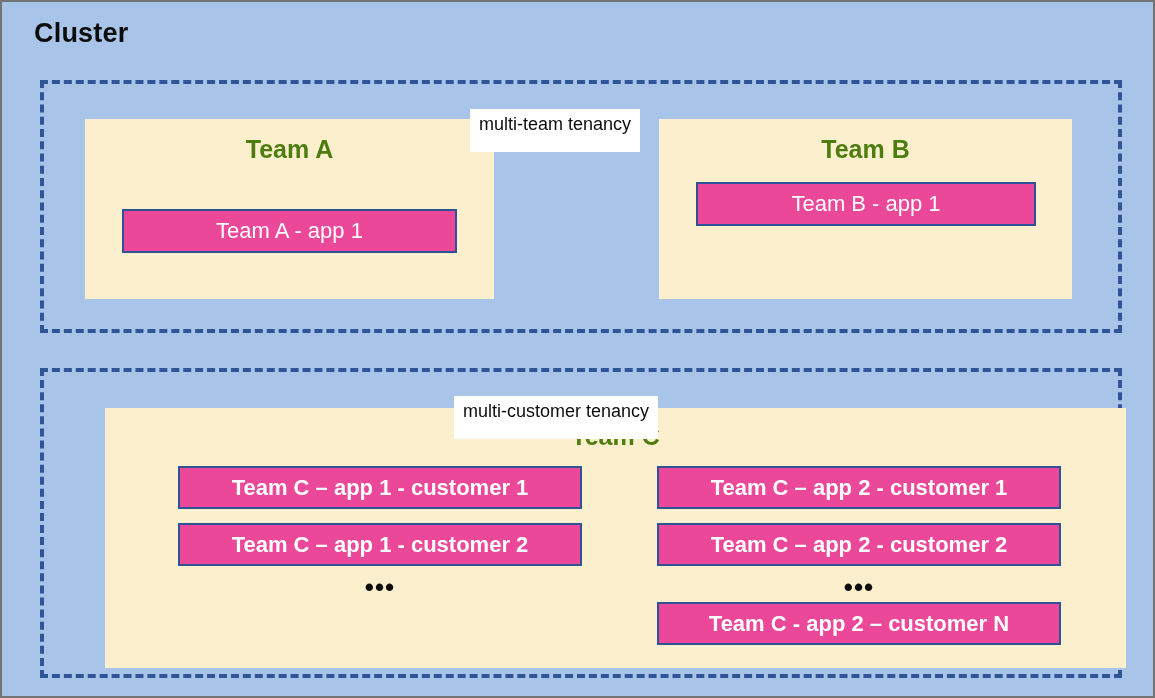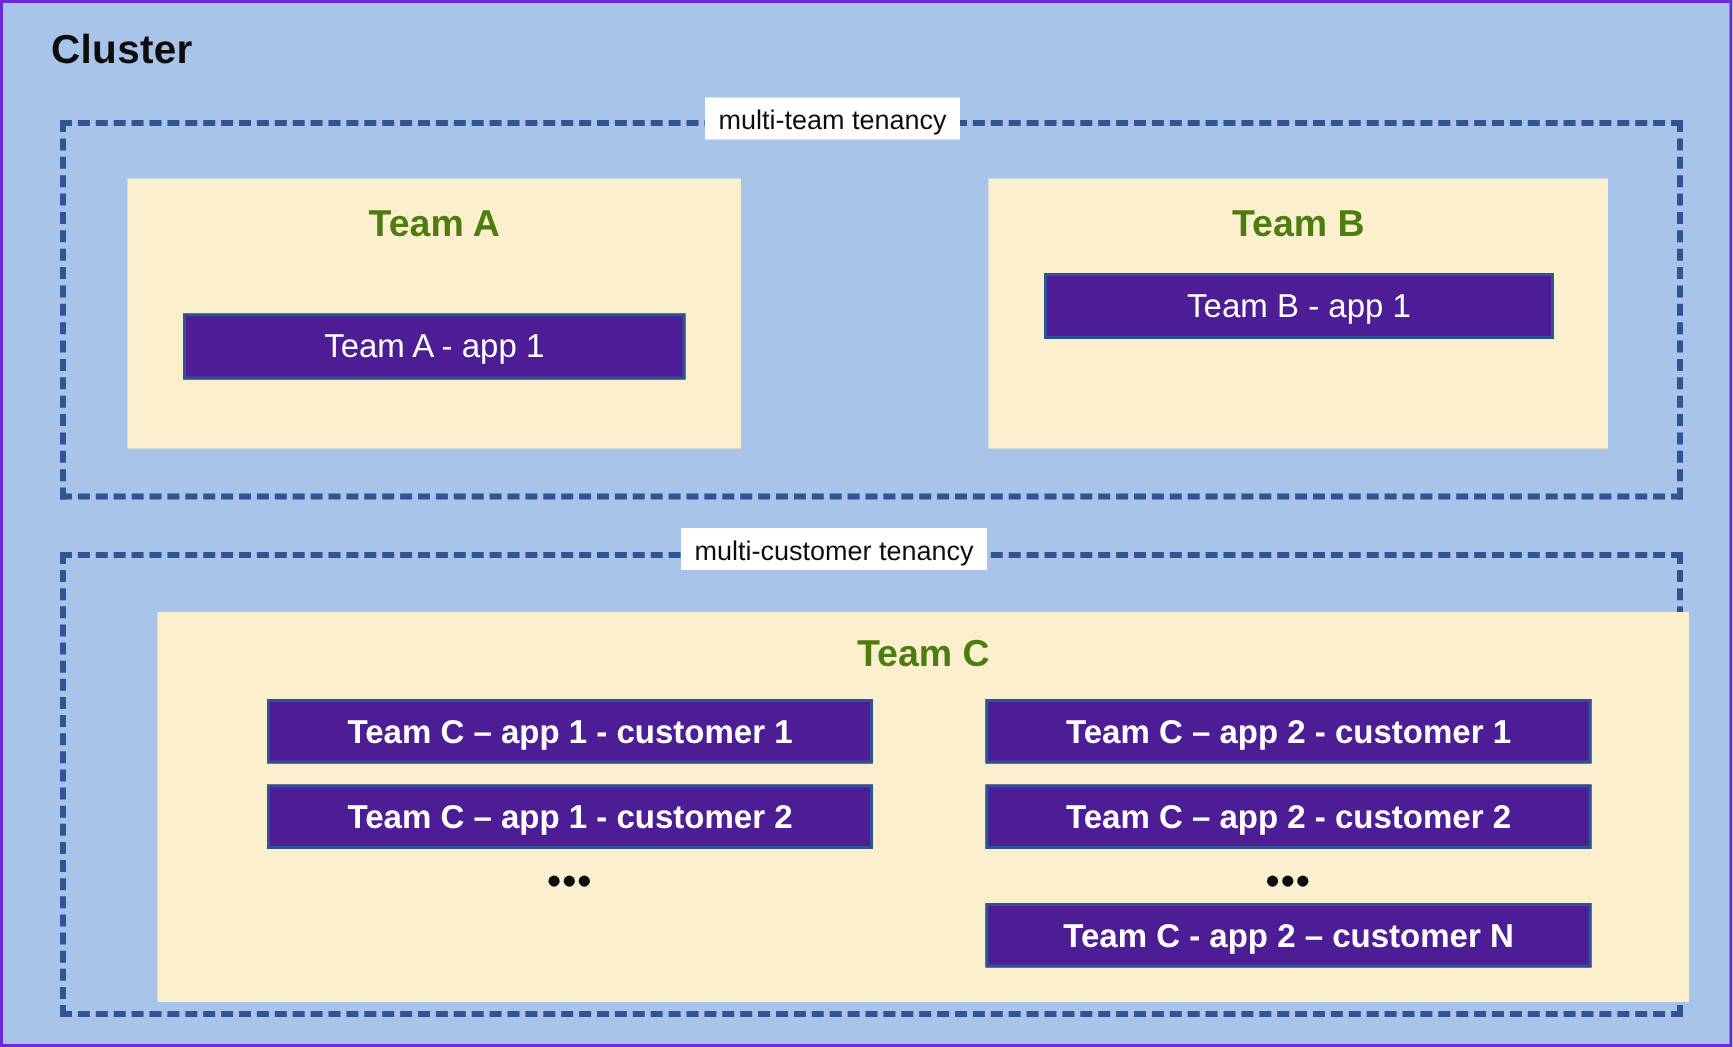--- a/index.html
+++ b/index.html
@@ -6,21 +6,21 @@
     margin: 0;
     padding: 0;
     background: #ffffff;
   }
   #canvas {
     position: relative;
     width: 1155px;
     height: 698px;
     background: #A8C5E9;
     box-sizing: border-box;
-    border: 2px solid #6d28d9;
+    border: 2px solid #737373;
     font-family: "Liberation Sans", sans-serif;
     overflow: hidden;
   }
   
   .cluster-title {
     position: absolute;
     left: 32px;
     top: 18px;
     font-size: 27px;
     font-weight: bold;
@@ -46,23 +46,24 @@
     top: 366px;
     width: 1082px;
     height: 310px;
   }
   .tenancy-label {
     position: absolute;
     background: #ffffff;
     color: #0d0d0d;
     font-size: 18px;
     line-height: 1;
-    padding: 6px 9px 4px 9px;
+    padding: 6px 9px 19px 9px;
     white-space: nowrap;
     z-index: 5;
+    margin-top: 44px;
   }
   #label-multi-team {
     left: 468px;
     top: 63px;
   }
   #label-multi-customer {
     left: 452px;
     top: 350px;
   }
   
@@ -96,21 +97,21 @@
     font-weight: bold;
     color: #4d7c0f;
     line-height: 1;
   }
   #team-a-box .team-title,
   #team-b-box .team-title { padding-top: 18px; }
   #team-c-box .team-title { padding-top: 16px; }
 
   
   .app-box {
-    background: #4c1d95;
+    background: #ec4899;
     border: 2px solid #2E5395;
     box-sizing: border-box;
     color: #ffffff;
     font-size: 22px;
     line-height: 1;
     display: flex;
     align-items: center;
     justify-content: center;
     height: 44px;
   }

